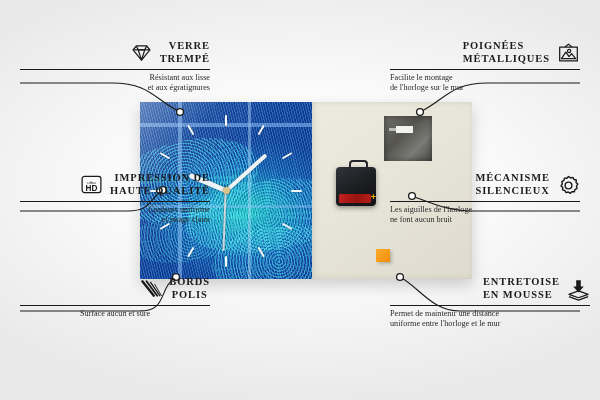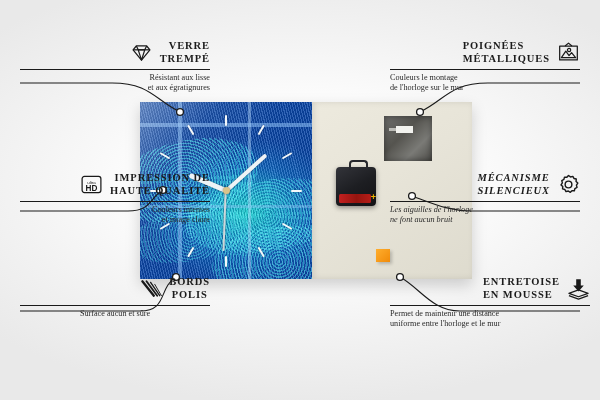--- a/index.html
+++ b/index.html
@@ -65,21 +65,21 @@
                     font-family:"Liberation Sans",sans-serif; font-weight:bold; }
   .foam { position:absolute; left:64px; top:147px; width:14px; height:13px;
           background:linear-gradient(135deg,#ffae2e,#f08a08); box-shadow:2px 2px 3px rgba(0,0,0,.2); }
 
   
   .callout { position:absolute; width:190px; }
   .callout.left  { text-align:right; }
   .callout.right { text-align:left; }
   .co-head { display:flex; align-items:center; gap:7px; }
   .callout.left  .co-head { justify-content:flex-end; }
-  .callout.right .co-head { justify-content:flex-start; flex-direction:row-reverse; }
+  .callout.right .co-head { justify-content:flex-start; flex-direction:row-reverse;align-items:flex-end; }
   .co-title { font-size:10.5px; font-weight:bold; letter-spacing:.9px; color:#1b1b1b;
               line-height:12.5px; text-transform:uppercase; white-space:pre-line; }
   .co-rule { height:1px; background:#1a1a1a; margin:3.5px 0 3px; }
   .co-sub { font-size:8.2px; color:#2a2a2a; line-height:10px; white-space:pre-line; }
   .ico { width:23px; height:23px; flex:0 0 23px; display:block; }
 
   .lines { position:absolute; inset:0; pointer-events:none; }
 </style>
 </head>
 <body>
@@ -193,21 +193,21 @@
     <div class="co-head">
       <svg class="ico" viewBox="0 0 24 24">
         <rect x="2.2" y="3.6" width="19.6" height="16.8" rx="2.4" fill="none" stroke="#1a1a1a" stroke-width="1.3"></rect>
         <text x="12" y="11" text-anchor="middle" font-family="Liberation Sans, sans-serif" font-size="4.6" fill="#1a1a1a">ultra</text>
         <text x="12" y="18.3" text-anchor="middle" font-family="Liberation Sans, sans-serif" font-size="8.6" font-weight="bold" fill="#1a1a1a">HD</text>
       </svg>
       <div class="co-title">IMPRESSION DE
 HAUTE QUALITÉ</div>
     </div>
     <div class="co-rule"></div>
-    <div class="co-sub">Couleurs intenses
+    <div class="co-sub">Couleurs uniforme
 et image claire</div>
   </div>
 
   <div class="callout left" style="left:20px; top:276px;text-align:center;">
     <div class="co-head">
       <svg class="ico" viewBox="0 0 24 24">
         <g stroke="#1a1a1a" stroke-linecap="round">
           <path d="M3.5 4.5 L15.5 19.5" stroke-width="2.4"></path>
           <path d="M7.8 4.5 L19.0 19.5" stroke-width="1.9"></path>
           <path d="M12.1 5.6 L21.6 19.5" stroke-width="1.4"></path>
@@ -228,25 +228,25 @@
           <path d="M8.4 5.2 L12 2.2 L15.6 5.2"></path>
           <rect x="2.8" y="5.4" width="18.4" height="14.4"></rect>
           <path d="M4.6 17.4 L9.2 10.6 L12.6 15.2 L15.2 12.2 L19.4 17.4 Z"></path>
           <circle cx="12.6" cy="9.4" r="1.7"></circle>
         </g>
       </svg>
       <div class="co-title">POIGNÉES
 MÉTALLIQUES</div>
     </div>
     <div class="co-rule"></div>
-    <div class="co-sub">Couleurs le montage
+    <div class="co-sub">Facilite le montage
 de l'horloge sur le mur</div>
   </div>
 
-  <div class="callout right" style="left:390px; top:172px;font-style:italic;">
+  <div class="callout right" style="left:390px; top:172px;">
     <div class="co-head">
       <svg class="ico" viewBox="0 0 24 24">
         <g fill="none" stroke="#1a1a1a" stroke-width="1.5" stroke-linejoin="round">
           <path d="M12 2.6 l2.1 1.5 2.4-.6 1.2 2.2 2.4.6 -.2 2.5 1.8 1.7 -1.4 2.1 .6 2.4 -2.2 1.2 -.6 2.4 -2.5-.2 -1.7 1.8 -2.1-1.4 -2.4 .6 -1.2-2.2 -2.4-.6 .2-2.5 -1.8-1.7 1.4-2.1 -.6-2.4 2.2-1.2 .6-2.4 2.5 .2 Z"></path>
           <circle cx="12" cy="12" r="3.5"></circle>
         </g>
       </svg>
       <div class="co-title">MÉCANISME
 SILENCIEUX</div>
     </div>

